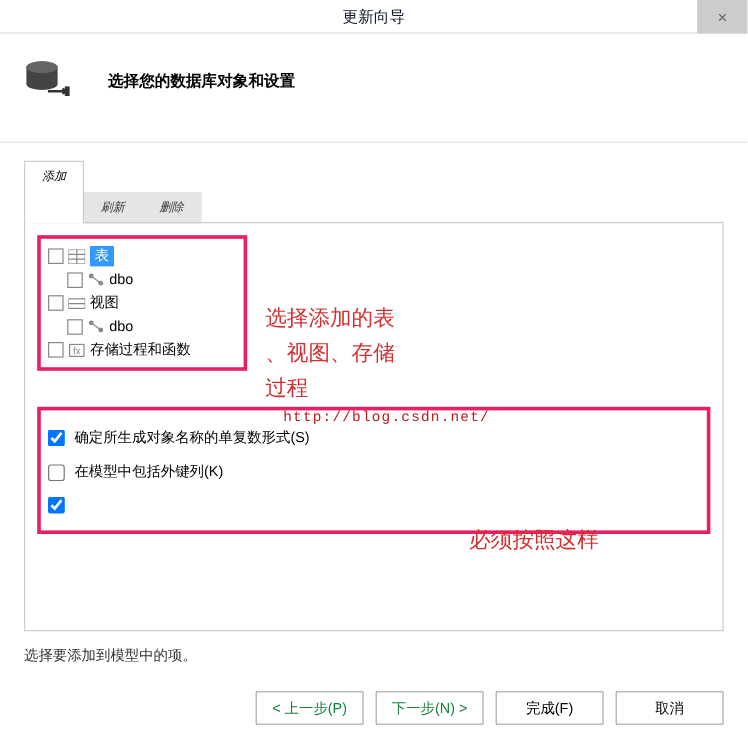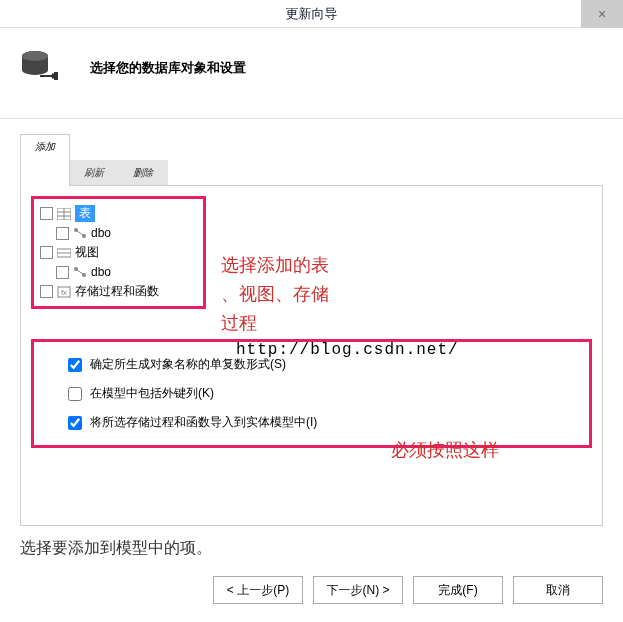--- a/index.html
+++ b/index.html
@@ -18,29 +18,29 @@
 .tab-panel { border: 1px solid #ccc; border-top: none; padding: 10px; min-height: 340px; position: relative; }
 .tree-box { border: 3px solid #e91e63; padding: 4px 6px; width: 175px; }
 .tree-row { display: flex; align-items: center; gap: 4px; padding: 2px 0; }
 .tree-row.indent1 { margin-left: 16px; }
 .tree-row .check { width: 13px; height: 13px; border: 1px solid #888; background: #fff; display: inline-block; }
 .tree-row .tree-ico { width: 14px; height: 12px; display: inline-flex; }
 .tree-label { font-size: 12px; }
 .tree-label.selected { background: #3399ff; color: #fff; padding: 0 4px; }
 .annotation { position: absolute; color: #d32f2f; font-size: 18px; font-family: SimSun, serif; line-height: 1.6; }
 .ann1 { left: 200px; top: 65px; }
-.watermark { position: absolute; left: 215px; top: 155px; color: #000000; font-size: 16px; font-family: "Courier New", monospace; letter-spacing: 1px; }
+.watermark { position: absolute; left: 215px; top: 155px; color: #b91c1c; font-size: 12px; font-family: "Courier New", monospace; letter-spacing: 1px; }
 .option-box { border: 3px solid #e91e63; padding: 8px 6px; margin-top: 30px; }
-.opt-row { display: flex; align-items: center; gap: 8px; padding: 6px 0; margin-left: 28px; }
+.opt-row { display: flex; align-items: center; gap: 8px; padding: 6px 0; }
 .opt-row input[type=checkbox] { width: 14px; height: 14px; }
 .ann2 { left: 370px; top: 250px; }
-.hint { margin-top: 12px; font-size: 16px; color: #333; }
+.hint { margin-top: 12px; font-size: 12px; color: #333; }
 .buttons { position: absolute; bottom: 18px; right: 20px; display: flex; gap: 10px; }
 .btn { min-width: 90px; height: 28px; border: 1px solid #aaa; background: #fff; font-size: 12px; cursor: pointer; }
-.btn[disabled] { color: #000000; cursor: default; }
+.btn[disabled] { color: #15803d; cursor: default; }
 </style>
 </head>
 <body>
 
 <div class="titlebar">
   <span class="title">更新向导</span>
   <div class="close">
       <span>×</span>
     </div>
 </div>
@@ -123,21 +123,20 @@
       <label class="opt-row">
         <input type="checkbox" checked="" style="">
         <span>确定所生成对象名称的单复数形式(S)</span>
       </label>
       <label class="opt-row">
         <input type="checkbox" style="">
         <span>在模型中包括外键列(K)</span>
       </label>
       <label class="opt-row">
         <input type="checkbox" checked="" style="">
-        <span>将所选存储过程和函数导入到实体模型中(I)</span>
       </label>
     </div>
 
     <div class="annotation ann2">
       <div>必须按照这样</div>
     </div>
   </div>
 
   <div class="hint">选择要添加到模型中的项。</div>
 </div>

